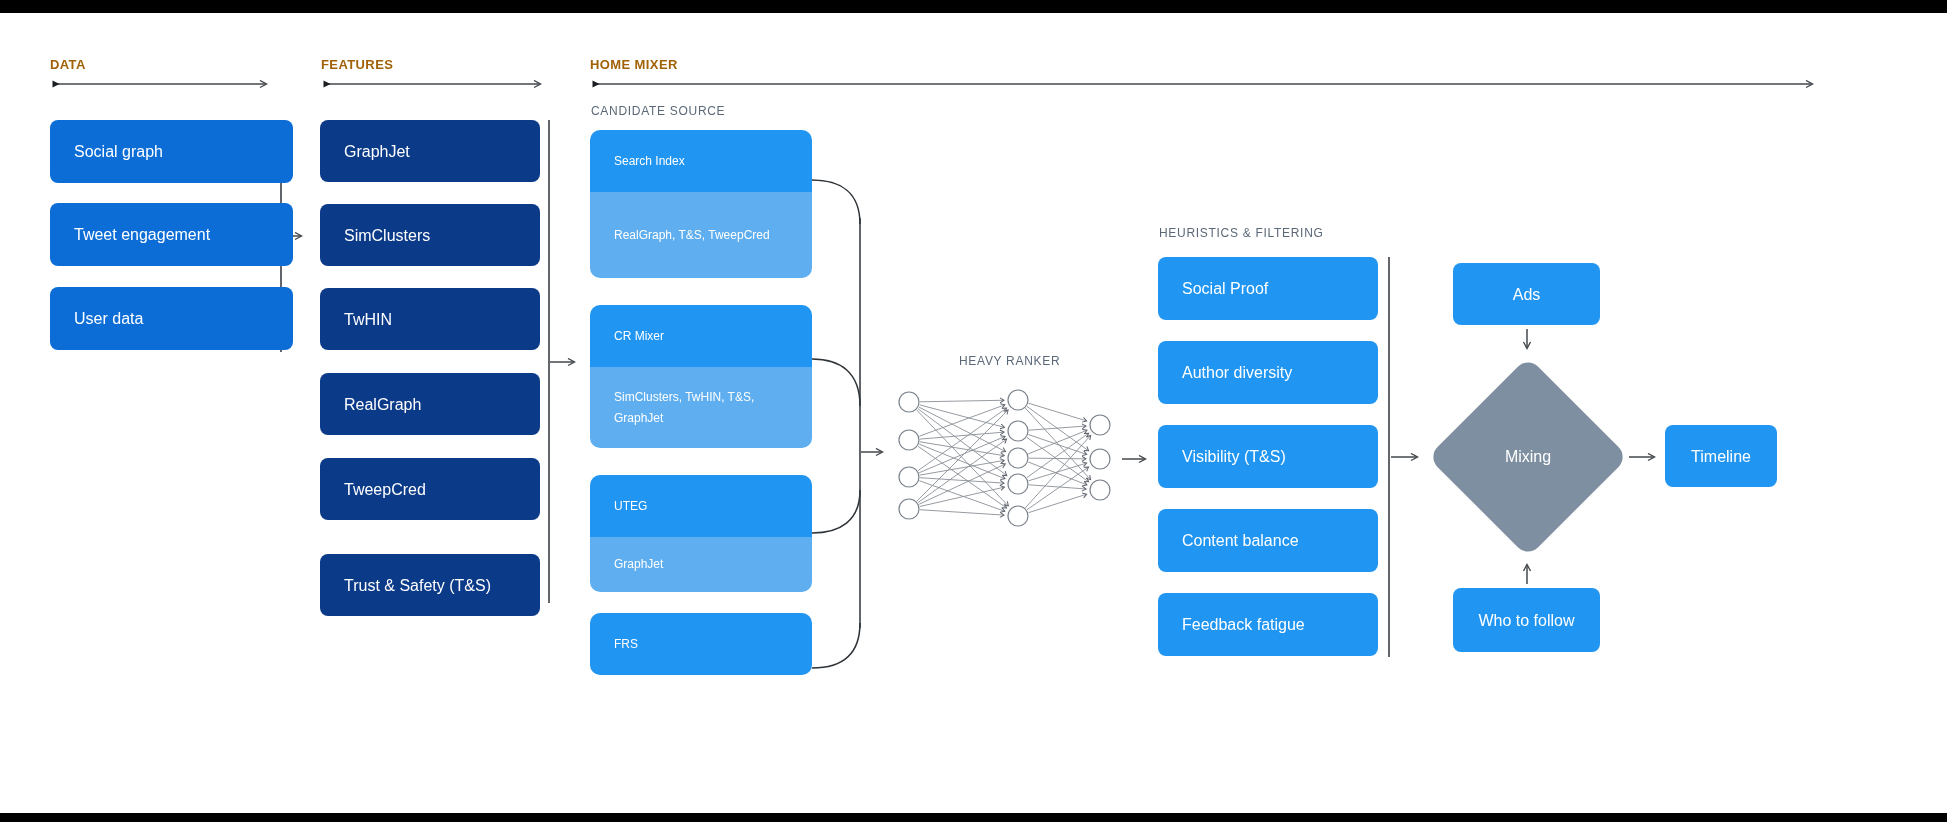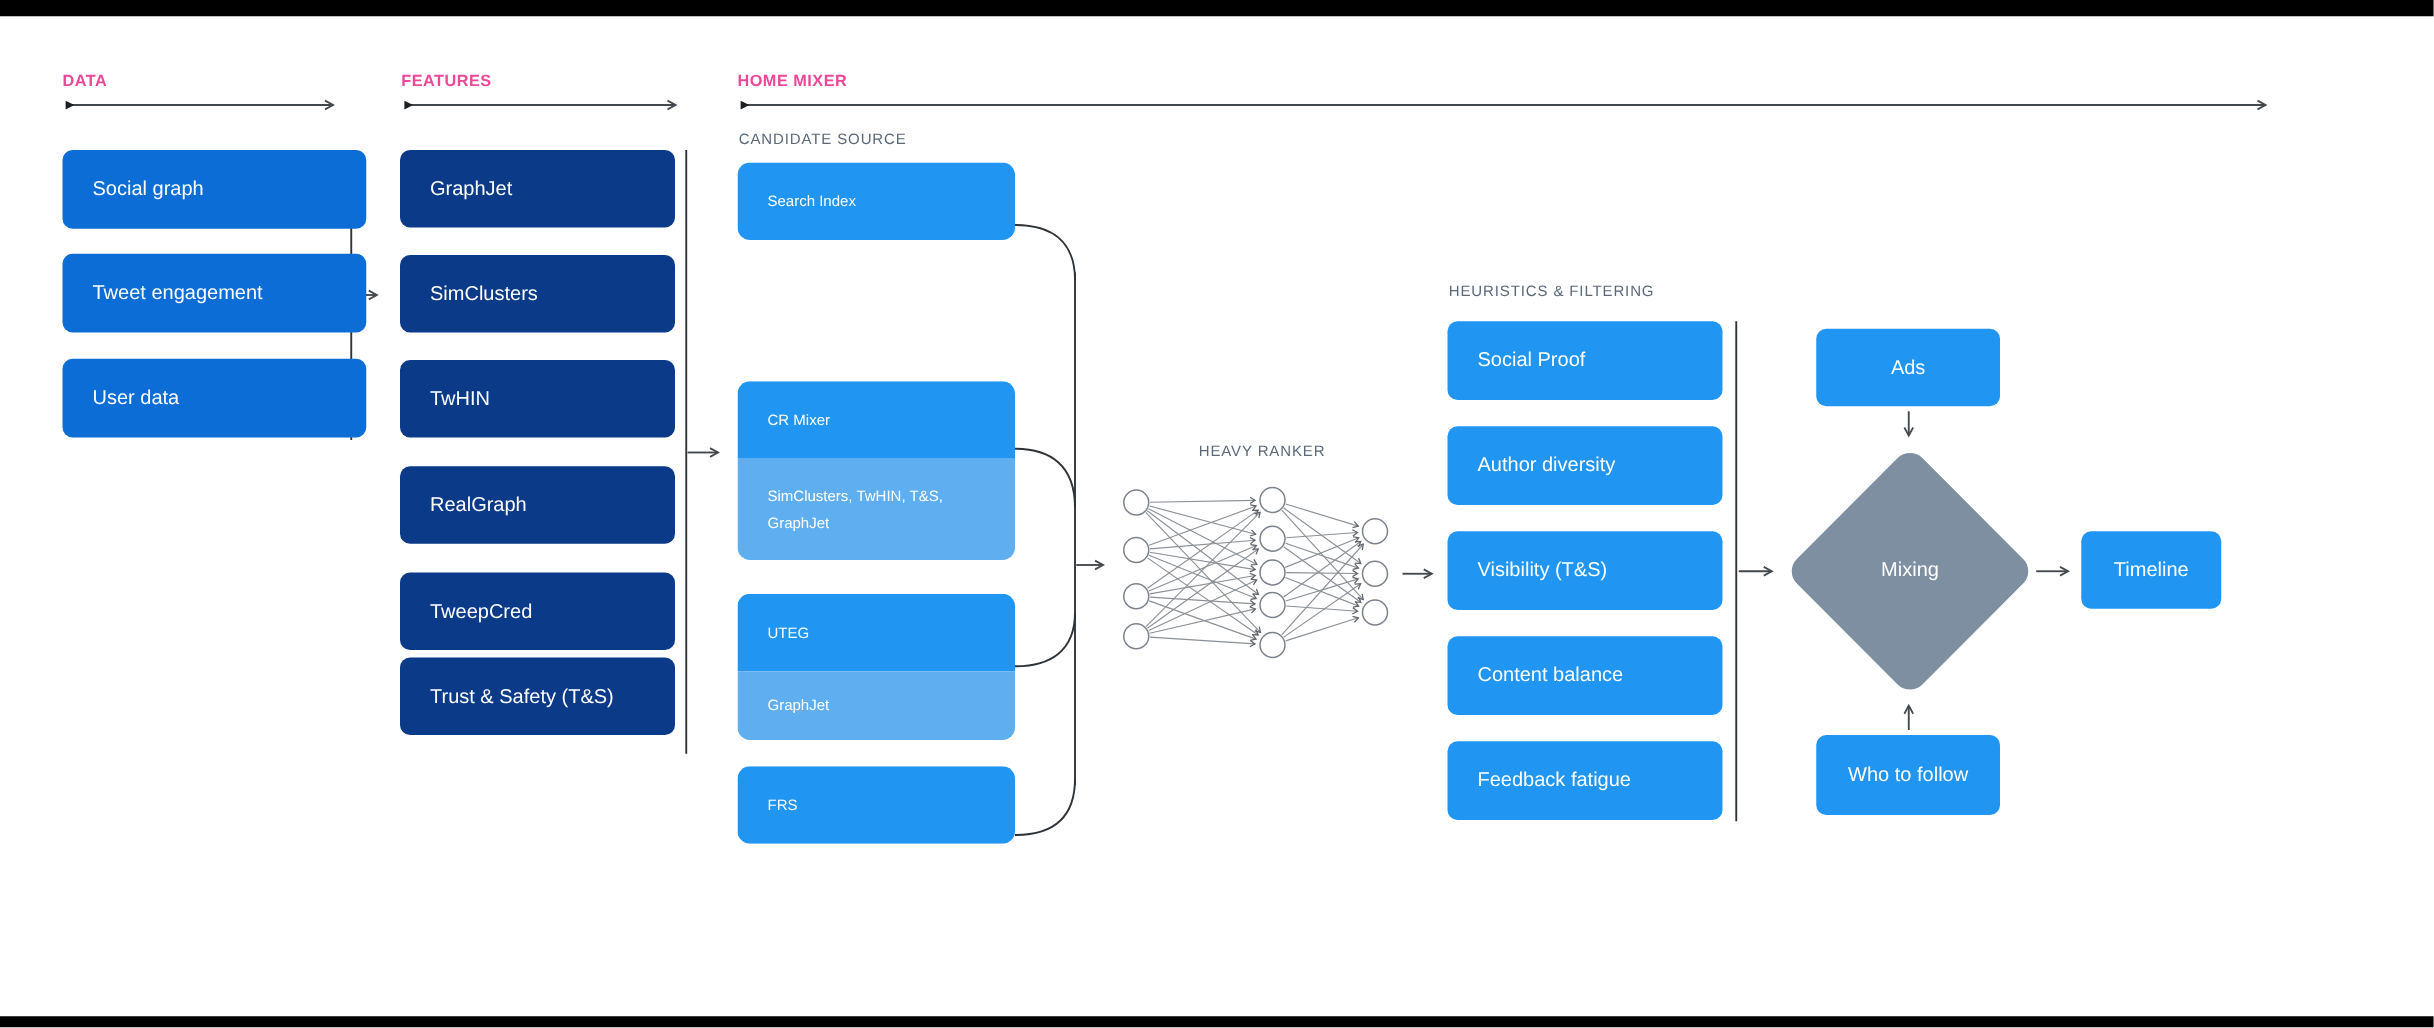--- a/index.html
+++ b/index.html
@@ -2,21 +2,21 @@
 <html style="--medium-blue: #0C6DD6; --navy: #0B3A88; --bright-blue: #2095F2; --light-blue: #5FAEF0; --gray-diamond: #7E8FA1;"><head>
 <meta charset="utf-8">
 <style>
   html,body{margin:0;padding:0;}
   body{
     width:1947px;height:822px;position:relative;background:#ffffff;
     font-family:"Liberation Sans", sans-serif;overflow:hidden;
   }
   .bar{position:absolute;left:0;width:1947px;background:#000;}
   .heading{
-    position:absolute;font-size:13px;font-weight:700;color:#ec4899;
+    position:absolute;font-size:13px;font-weight:700;color:#a16207;
     letter-spacing:.4px;white-space:nowrap;
   }
   .graylabel{
     position:absolute;font-size:12px;font-weight:500;color:#5a6878;
     letter-spacing:.7px;white-space:nowrap;
   }
   .box{
     position:absolute;border-radius:8px;color:#fff;font-size:16px;
     display:flex;align-items:center;box-sizing:border-box;
     padding:0 24px;line-height:21px;z-index:2;
@@ -151,24 +151,25 @@
 
 <div class="box data-box" style="top:120px;">Social graph</div>
 <div class="box data-box" style="top:203px;">Tweet engagement</div>
 <div class="box data-box" style="top:287px;text-align:right;">User data</div>
 
 <div class="box feat-box" style="top:120px;">GraphJet</div>
 <div class="box feat-box" style="top:204px;">SimClusters</div>
 <div class="box feat-box" style="top:288px;">TwHIN</div>
 <div class="box feat-box" style="top:373px;">RealGraph</div>
 <div class="box feat-box" style="top:458px;">TweepCred</div>
-<div class="box feat-box" style="top:526px;">Trust &amp; Safety (T&amp;S)</div>
+<div class="box feat-box" style="top:554px;">Trust &amp; Safety (T&amp;S)</div>
 
 <div class="cand-box" style="top:130px;">
   <div class="cand-head">Search Index</div>
+  <div class="cand-sub" style="height:86px;">RealGraph, T&amp;S, TweepCred</div>
 </div>
 <div class="cand-box" style="top:305px;">
   <div class="cand-head">CR Mixer</div>
   <div class="cand-sub" style="height:81px;">SimClusters, TwHIN, T&amp;S, GraphJet</div>
 </div>
 <div class="cand-box" style="top:475px;">
   <div class="cand-head">UTEG</div>
   <div class="cand-sub" style="height:55px;">GraphJet</div>
 </div>
 <div class="cand-box" style="top:613px;">

